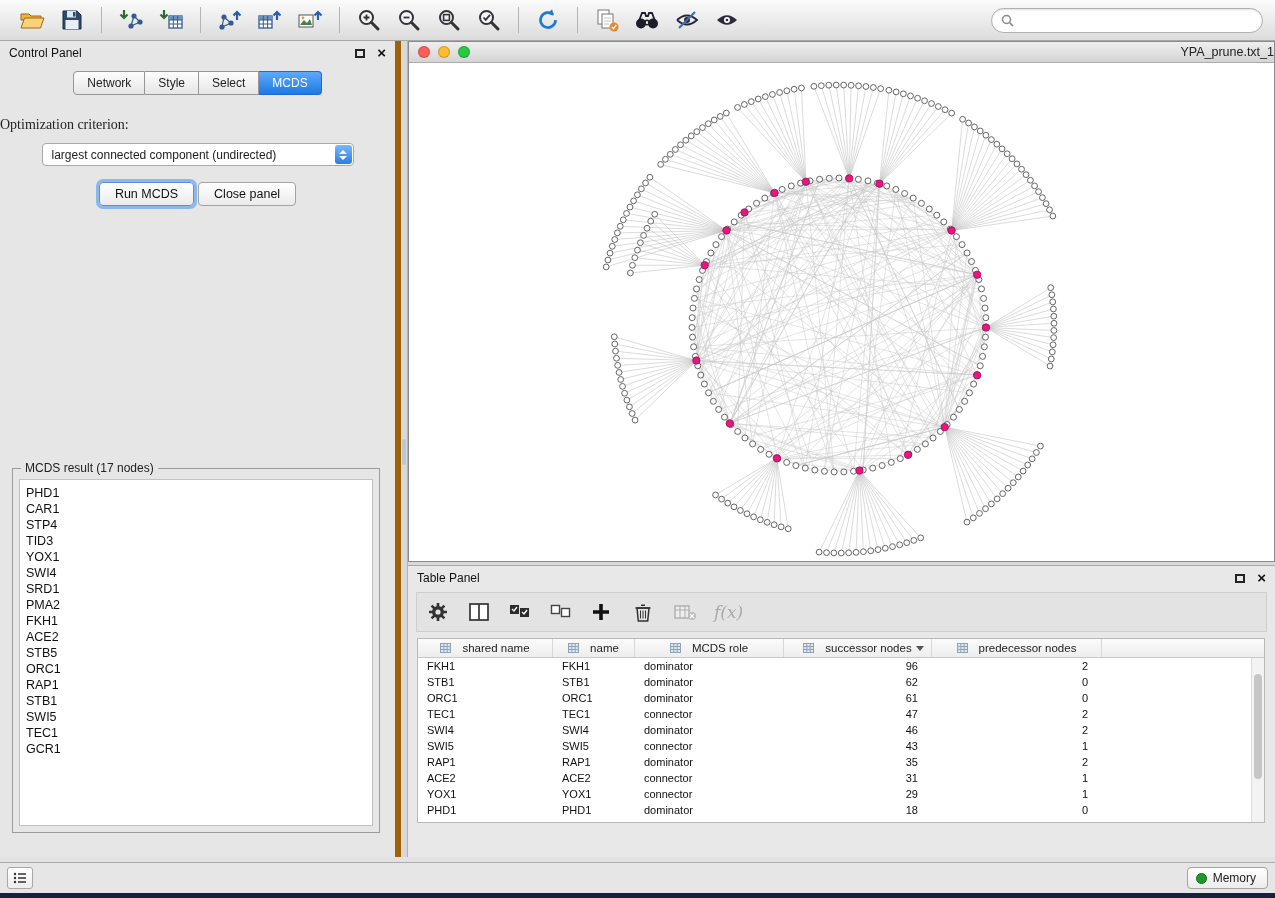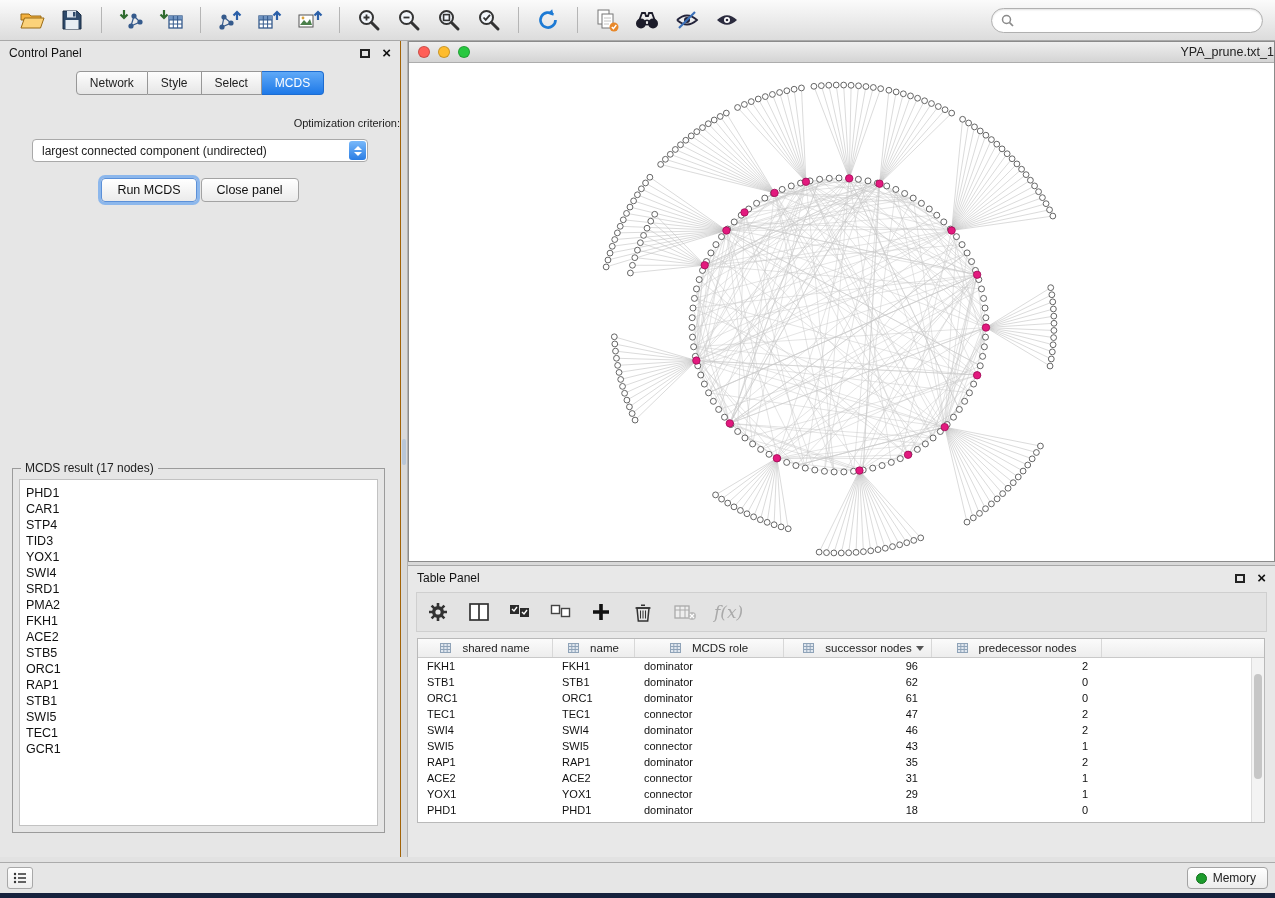--- a/index.html
+++ b/index.html
@@ -17,33 +17,33 @@
     display:flex; align-items:center; padding:0 12px; }
   .tbtn { width:40px; height:32px; display:flex; align-items:center; justify-content:center; border-radius:4px; }
   .tsep { width:1px; height:26px; background:#b5b5b5; margin:0 9px; }
   .search-wrap { margin-left:auto; width:272px; height:25px; background:#fff;
     border:1px solid #b0b0b0; border-radius:13px; display:flex; align-items:center; padding:0 9px; gap:6px;
     box-shadow:inset 0 1px 2px rgba(0,0,0,.12); }
   .search-wrap input { border:none; outline:none; flex:1; font-size:12px; font-family:"Liberation Sans",sans-serif; background:transparent; }
 
   
   .control-panel { position:absolute; top:41px; left:0; width:401px; bottom:36px;
-    background:#e6e6e6; border-right:1px solid #a16207; }
+    background:#e6e6e6; border-right:6px solid #a16207; }
   .panel-header { height:24px; display:flex; align-items:center; padding:0 9px; font-size:12px; color:#111; }
   .panel-header .spacer { flex:1; }
   .float-glyph { width:10px; height:9px; border:2px solid #222; margin-right:12px; display:inline-block; }
   .close-glyph { font-size:15px; font-weight:bold; color:#111; line-height:10px; }
   .cp-tabs { display:flex; justify-content:center; margin-top:6px; }
   .cp-tab { border:1px solid #979797; border-left:none; padding:4px 13px; font-size:12px;
     background:linear-gradient(#fdfdfd,#e6e6e6); color:#222; }
   .cp-tab:first-child { border-left:1px solid #979797; border-radius:4px 0 0 4px; }
   .cp-tab:last-child { border-radius:0 4px 4px 0; }
   .cp-tab.active { background:linear-gradient(#5fa9f7,#1e79e8); color:#fff; border-color:#1d6cd0; }
-  .cp-opt-label { text-align:right; margin-top:22px; font-size:11px; }
-  .dropdown { margin:10px auto 0; width:336px; height:23px; background:#fff; border:1px solid #a9a9a9;
+  .cp-opt-label { text-align:left; margin-top:22px; font-size:14px;font-family:Liberation Serif, serif; }
+  .dropdown { margin:10px auto 0; width:312px; height:23px; background:#fff; border:1px solid #a9a9a9;
     border-radius:4px; display:flex; align-items:center; padding-left:9px; font-size:12px; position:relative; }
   .dropdown .stepper { position:absolute; right:1px; top:1px; bottom:1px; width:17px; border-radius:3px;
     background:linear-gradient(#79b9fa,#2a7de4); display:flex; flex-direction:column; align-items:center; justify-content:center; gap:2px; }
   .tri-up { width:0; height:0; border-left:4px solid transparent; border-right:4px solid transparent; border-bottom:4px solid #fff; }
   .tri-down { width:0; height:0; border-left:4px solid transparent; border-right:4px solid transparent; border-top:4px solid #fff; }
   .cp-buttons { display:flex; justify-content:center; gap:4px; margin-top:16px; }
   .btn { background:linear-gradient(#ffffff,#ebebeb); border:1px solid #a3a3a3; border-radius:4px;
     padding:4px 15px; font-size:12.5px; color:#111; }
   .btn.focus { box-shadow:0 0 0 3px rgba(92,158,240,.65); border-color:#5b90d8; }
   .result-group { position:absolute; left:12px; right:15px; top:427px; bottom:24px; border:1px solid #9b9b9b; }

